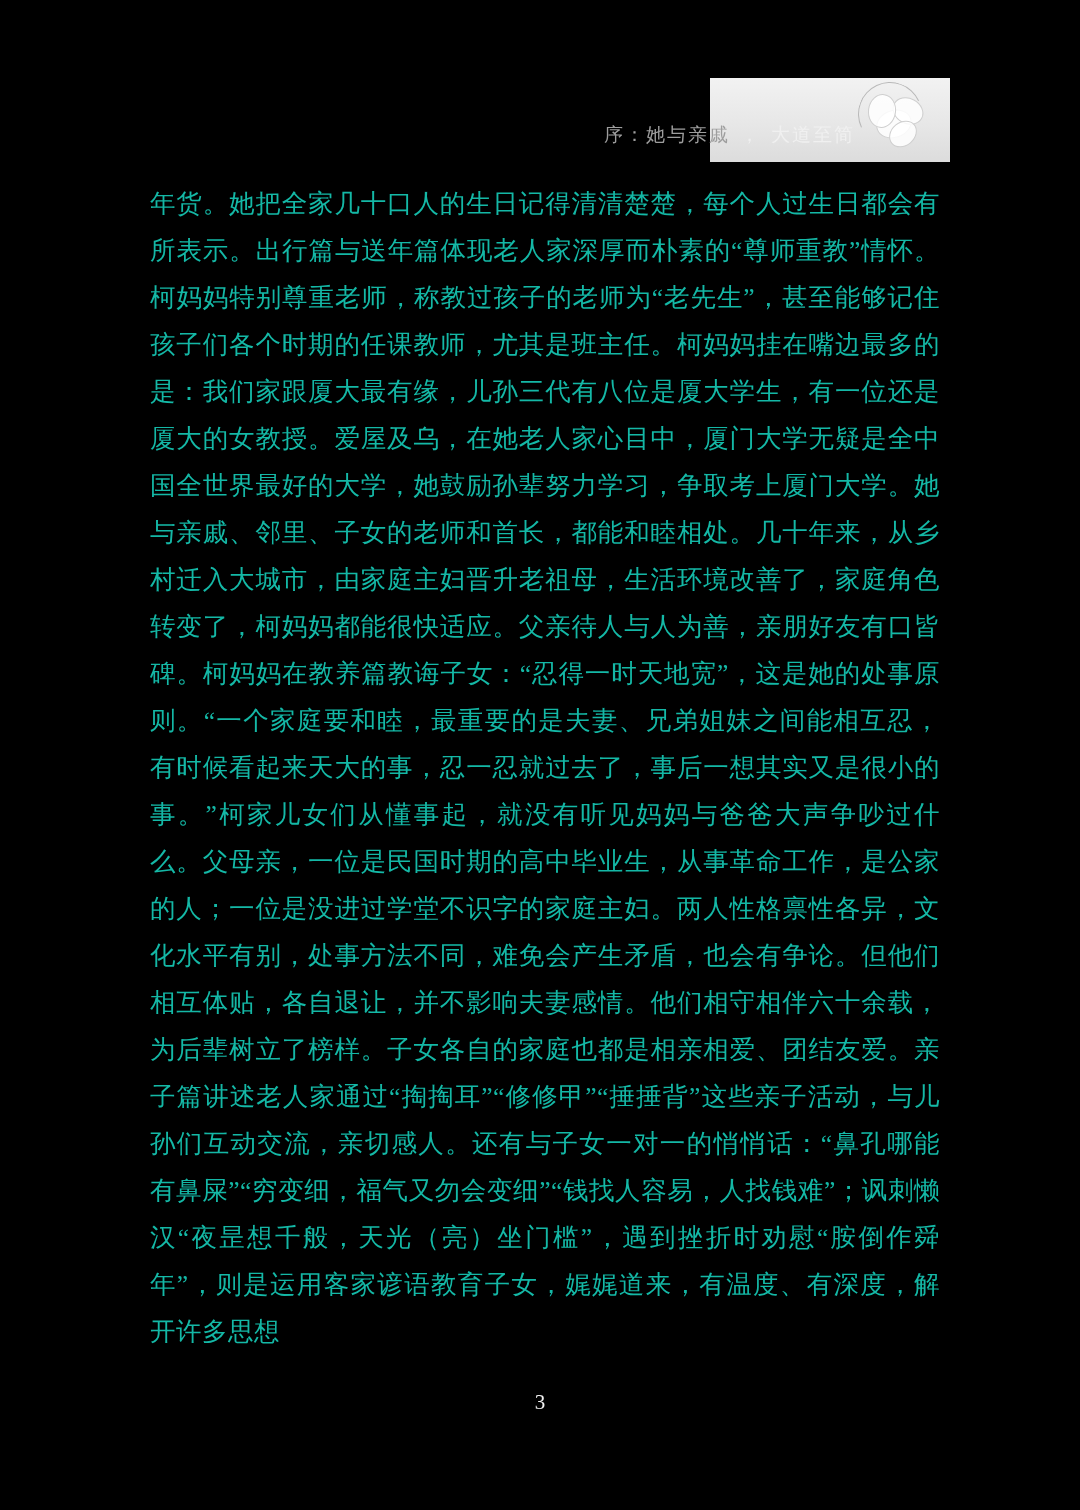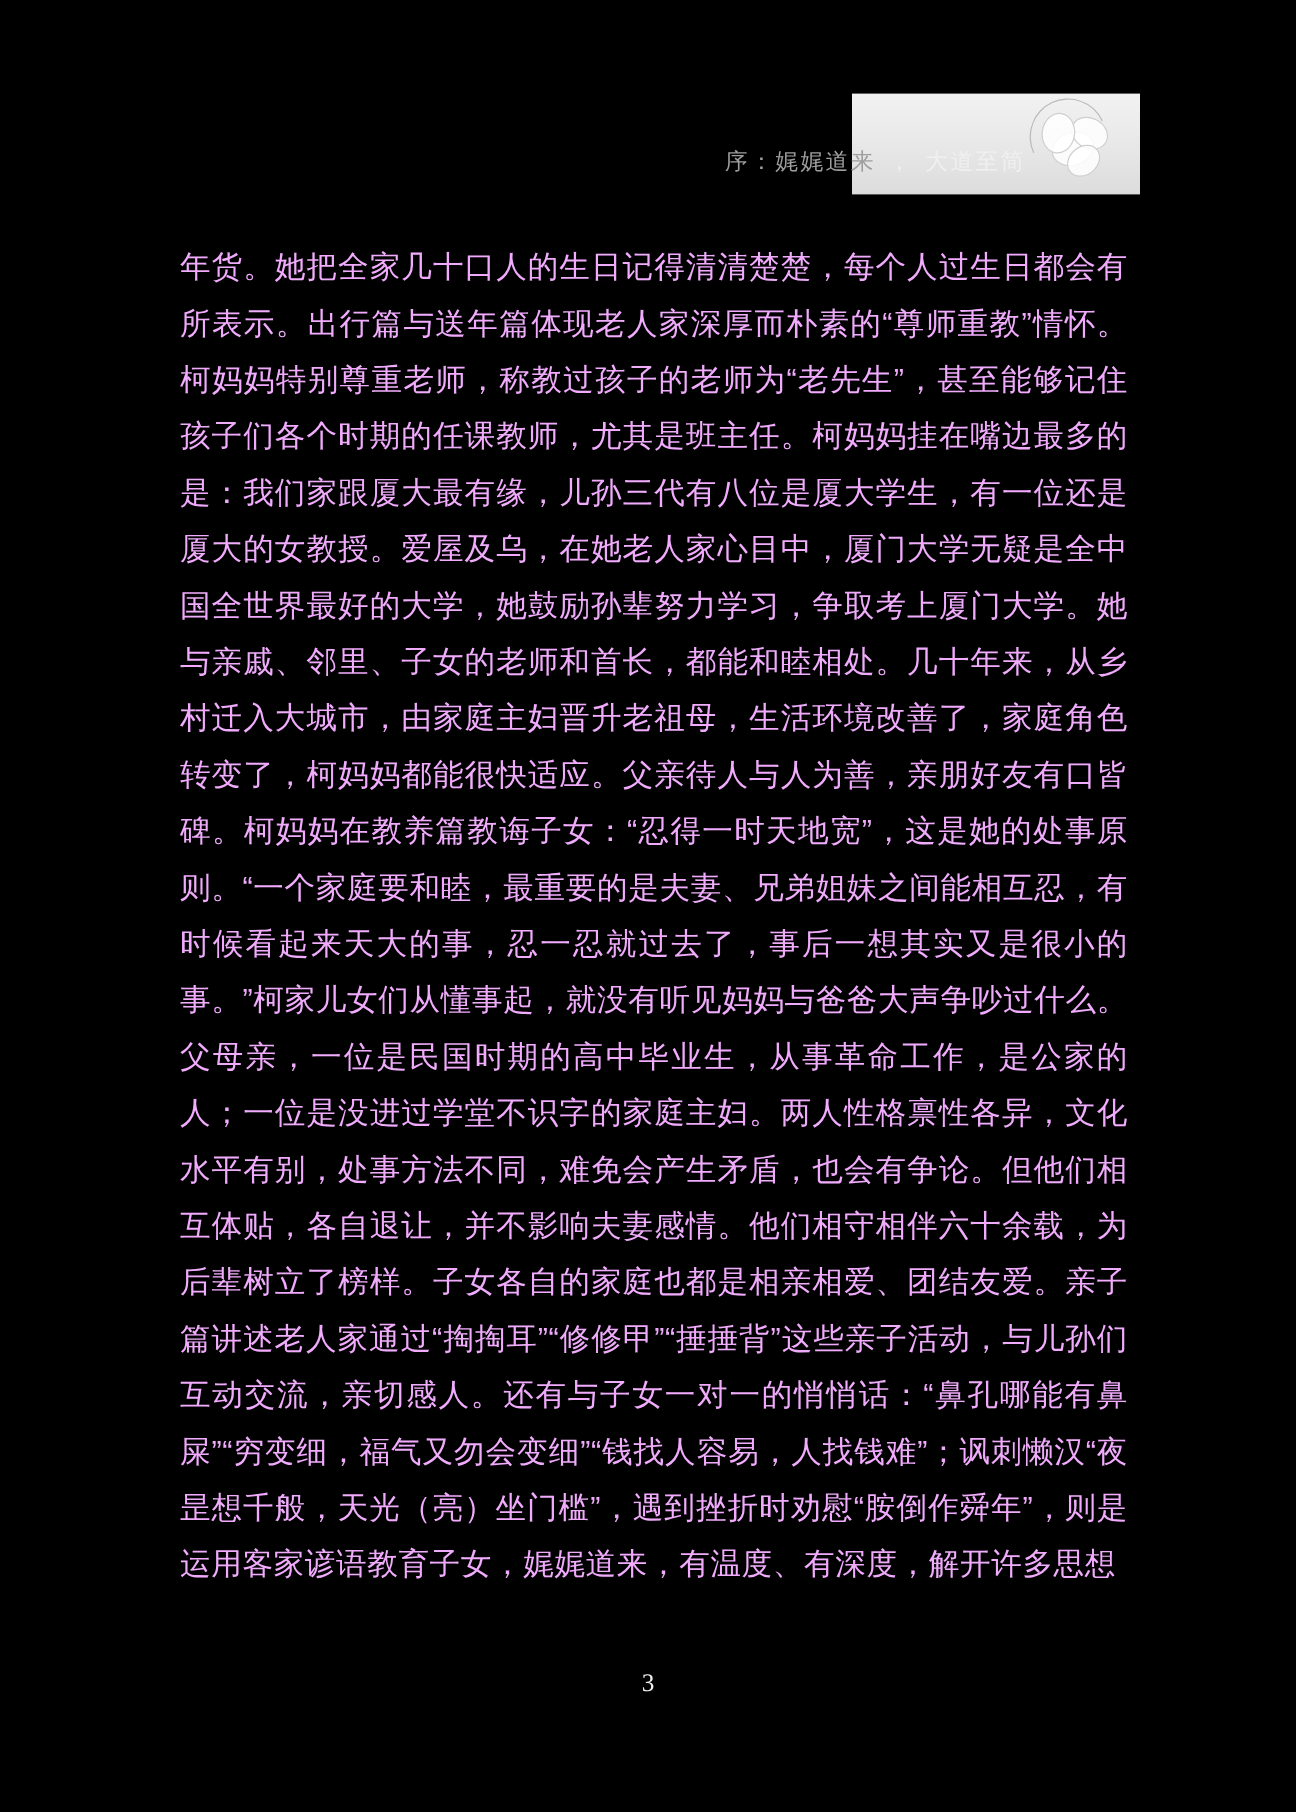--- a/index.html
+++ b/index.html
@@ -81,29 +81,29 @@
     display: inline-block;
     padding: 0 10px;
   }
   .header-title .seg-dim {
     color: #9e9e9e;
   }
   
   .body-text {
     position: absolute;
     left: 150px;
-    top: 200px;
+    top: 180px;
     width: 790px;
     font-size: 25.5px;
     line-height: 47px;
     letter-spacing: 0.5px;
     text-align: justify;
     text-justify: inter-character;
-    color: #f0abfc;
-    font-family: Liberation Sans, sans-serif;
+    color: #14b8a6;
+    font-family: Liberation Serif, serif;
   }
   .page-number {
     position: absolute;
     left: 0;
     top: 1390px;
     width: 1080px;
     text-align: center;
     font-size: 21px;
     color: #f0f0f0;
     font-family: "Liberation Serif", "DejaVu Serif", serif;
@@ -118,21 +118,21 @@
     <div class="header-ornament">
       <div class="orn-flower">
         <div class="orn-stem"></div>
         <div class="orn-petal orn-p1"></div>
         <div class="orn-petal orn-p2"></div>
         <div class="orn-petal orn-p3"></div>
         <div class="orn-petal orn-p4"></div>
       </div>
     </div>
     <div class="header-title">
-      <span class="seg-dim">序：娓娓道来</span><span class="sep">，</span><span>大道至简</span>
+      <span class="seg-dim">序：她与亲戚</span><span class="sep">，</span><span>大道至简</span>
     </div>
   </div>
 
   <div class="body-text">年货。她把全家几十口人的生日记得清清楚楚，每个人过生日都会有所表示。出行篇与送年篇体现老人家深厚而朴素的“尊师重教”情怀。柯妈妈特别尊重老师，称教过孩子的老师为“老先生”，甚至能够记住孩子们各个时期的任课教师，尤其是班主任。柯妈妈挂在嘴边最多的是：我们家跟厦大最有缘，儿孙三代有八位是厦大学生，有一位还是厦大的女教授。爱屋及乌，在她老人家心目中，厦门大学无疑是全中国全世界最好的大学，她鼓励孙辈努力学习，争取考上厦门大学。她与亲戚、邻里、子女的老师和首长，都能和睦相处。几十年来，从乡村迁入大城市，由家庭主妇晋升老祖母，生活环境改善了，家庭角色转变了，柯妈妈都能很快适应。父亲待人与人为善，亲朋好友有口皆碑。柯妈妈在教养篇教诲子女：“忍得一时天地宽”，这是她的处事原则。“一个家庭要和睦，最重要的是夫妻、兄弟姐妹之间能相互忍，有时候看起来天大的事，忍一忍就过去了，事后一想其实又是很小的事。”柯家儿女们从懂事起，就没有听见妈妈与爸爸大声争吵过什么。父母亲，一位是民国时期的高中毕业生，从事革命工作，是公家的人；一位是没进过学堂不识字的家庭主妇。两人性格禀性各异，文化水平有别，处事方法不同，难免会产生矛盾，也会有争论。但他们相互体贴，各自退让，并不影响夫妻感情。他们相守相伴六十余载，为后辈树立了榜样。子女各自的家庭也都是相亲相爱、团结友爱。亲子篇讲述老人家通过“掏掏耳”“修修甲”“捶捶背”这些亲子活动，与儿孙们互动交流，亲切感人。还有与子女一对一的悄悄话：“鼻孔哪能有鼻屎”“穷变细，福气又勿会变细”“钱找人容易，人找钱难”；讽刺懒汉“夜昰想千般，天光（亮）坐门槛”，遇到挫折时劝慰“胺倒作舜年”，则是运用客家谚语教育子女，娓娓道来，有温度、有深度，解开许多思想</div>
 
   <div class="page-number">3</div>
 
 </div>
 
 </body></html>

